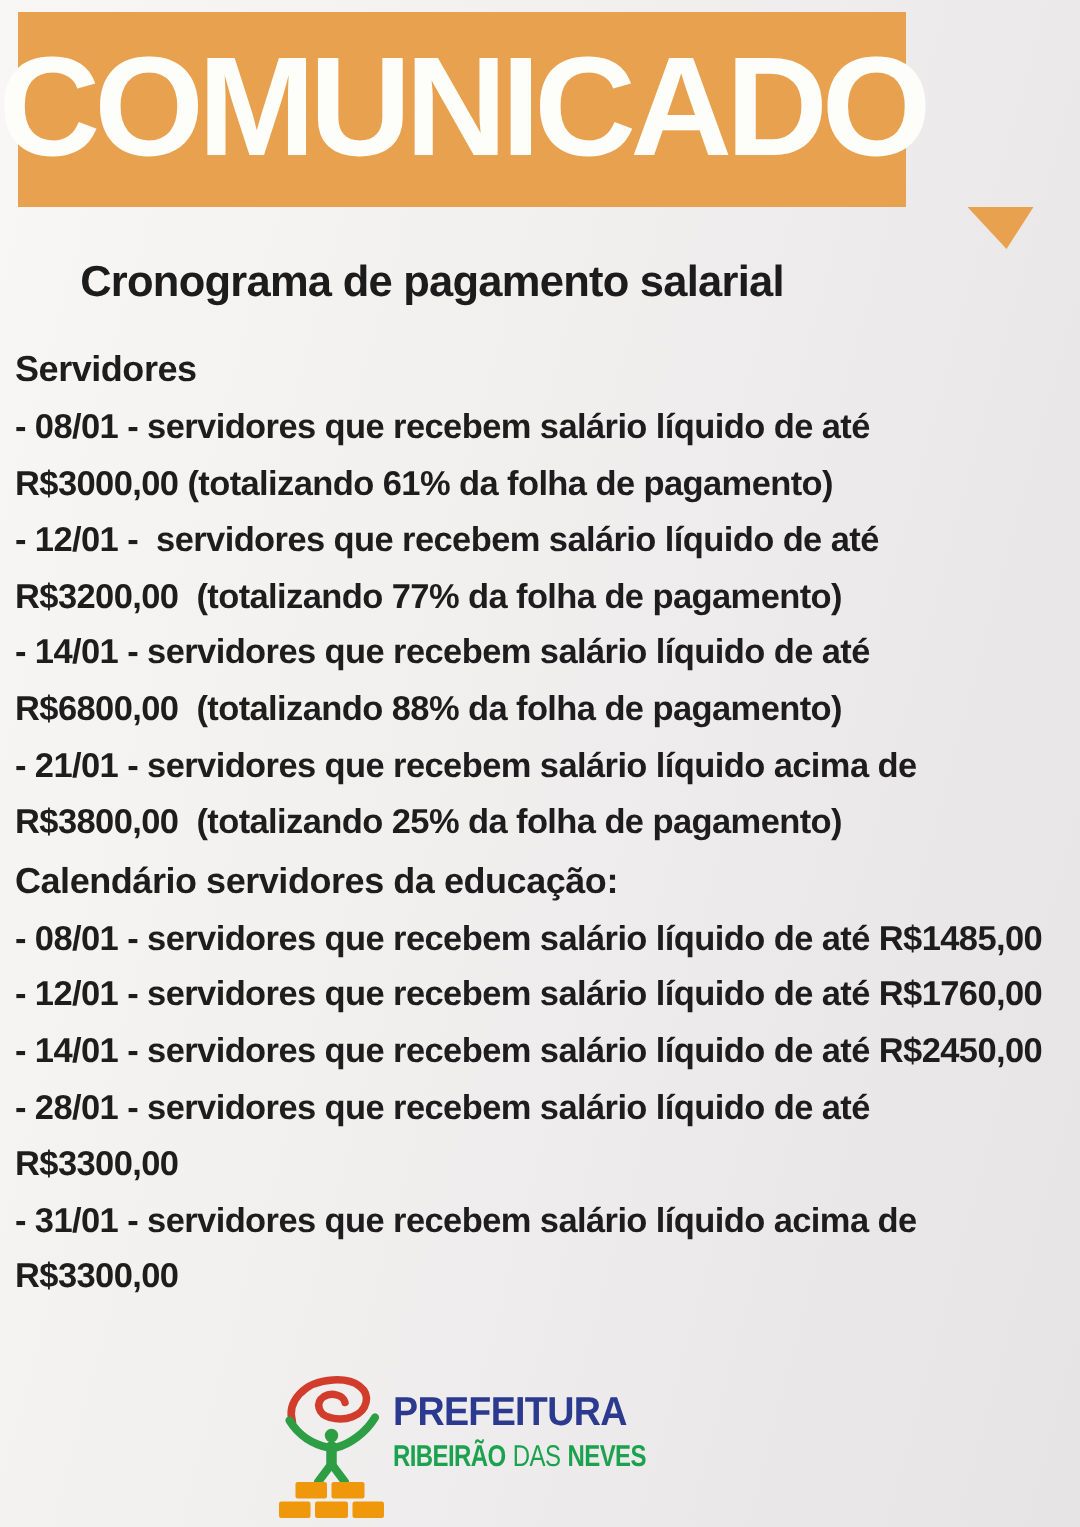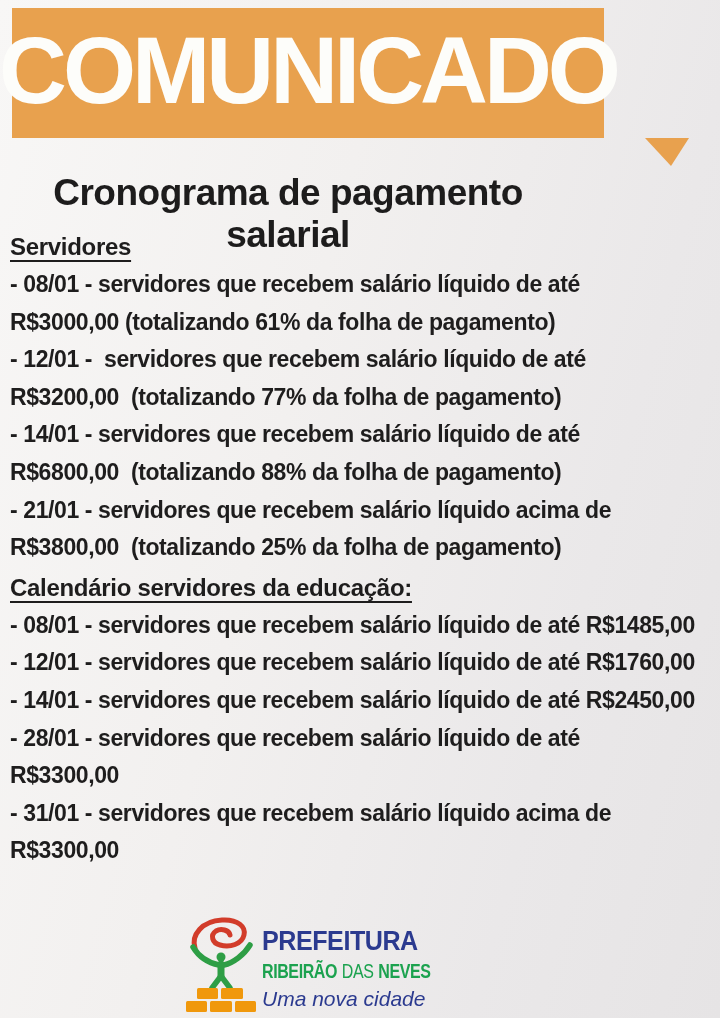--- a/index.html
+++ b/index.html
@@ -34,34 +34,33 @@
     position:absolute;left:645px;top:138px;
     width:0;height:0;
     border-top:28px solid #e8a14e;
     border-left:26px solid transparent;
     border-right:18px solid transparent;
   }
   
   .title{
     position:absolute;left:0;top:172px;width:576px;
     text-align:center;
-    font-size:37px;font-weight:800;
+    font-size:29px;font-weight:800;
     letter-spacing:-0.5px;
     color:#1d1c1c;
   }
   
   .content{
     position:absolute;left:10px;top:228px;width:704px;
     color:#1e1d1d;
   }
   .section-heading{
     font-size:24px;font-weight:800;
     line-height:38px;
     letter-spacing:-0.3px;
-    text-decoration:underline;
     text-decoration-thickness:2px;
     text-underline-offset:5px;
   }
   .section-heading:not(:first-child){margin-top:2px;}
   .line{
     font-size:23px;font-weight:700;
     letter-spacing:-0.4px;
     line-height:37.6px;
     white-space:pre-wrap;
   }
@@ -145,17 +144,16 @@
         <rect x="49" y="87" width="21" height="11" rx="1.5"></rect>
       </g>
     </svg>
     <div class="logo-textblock">
       <div class="logo-name">PREFEITURA</div>
       <div class="logo-city">
         <span>RIBEIRÃO</span>
         <span class="mid">DAS</span>
         <span>NEVES</span>
       </div>
-      <div class="logo-tagline">Uma nova cidade</div>
     </div>
   </div>
 
 </div>
 
 </body></html>

